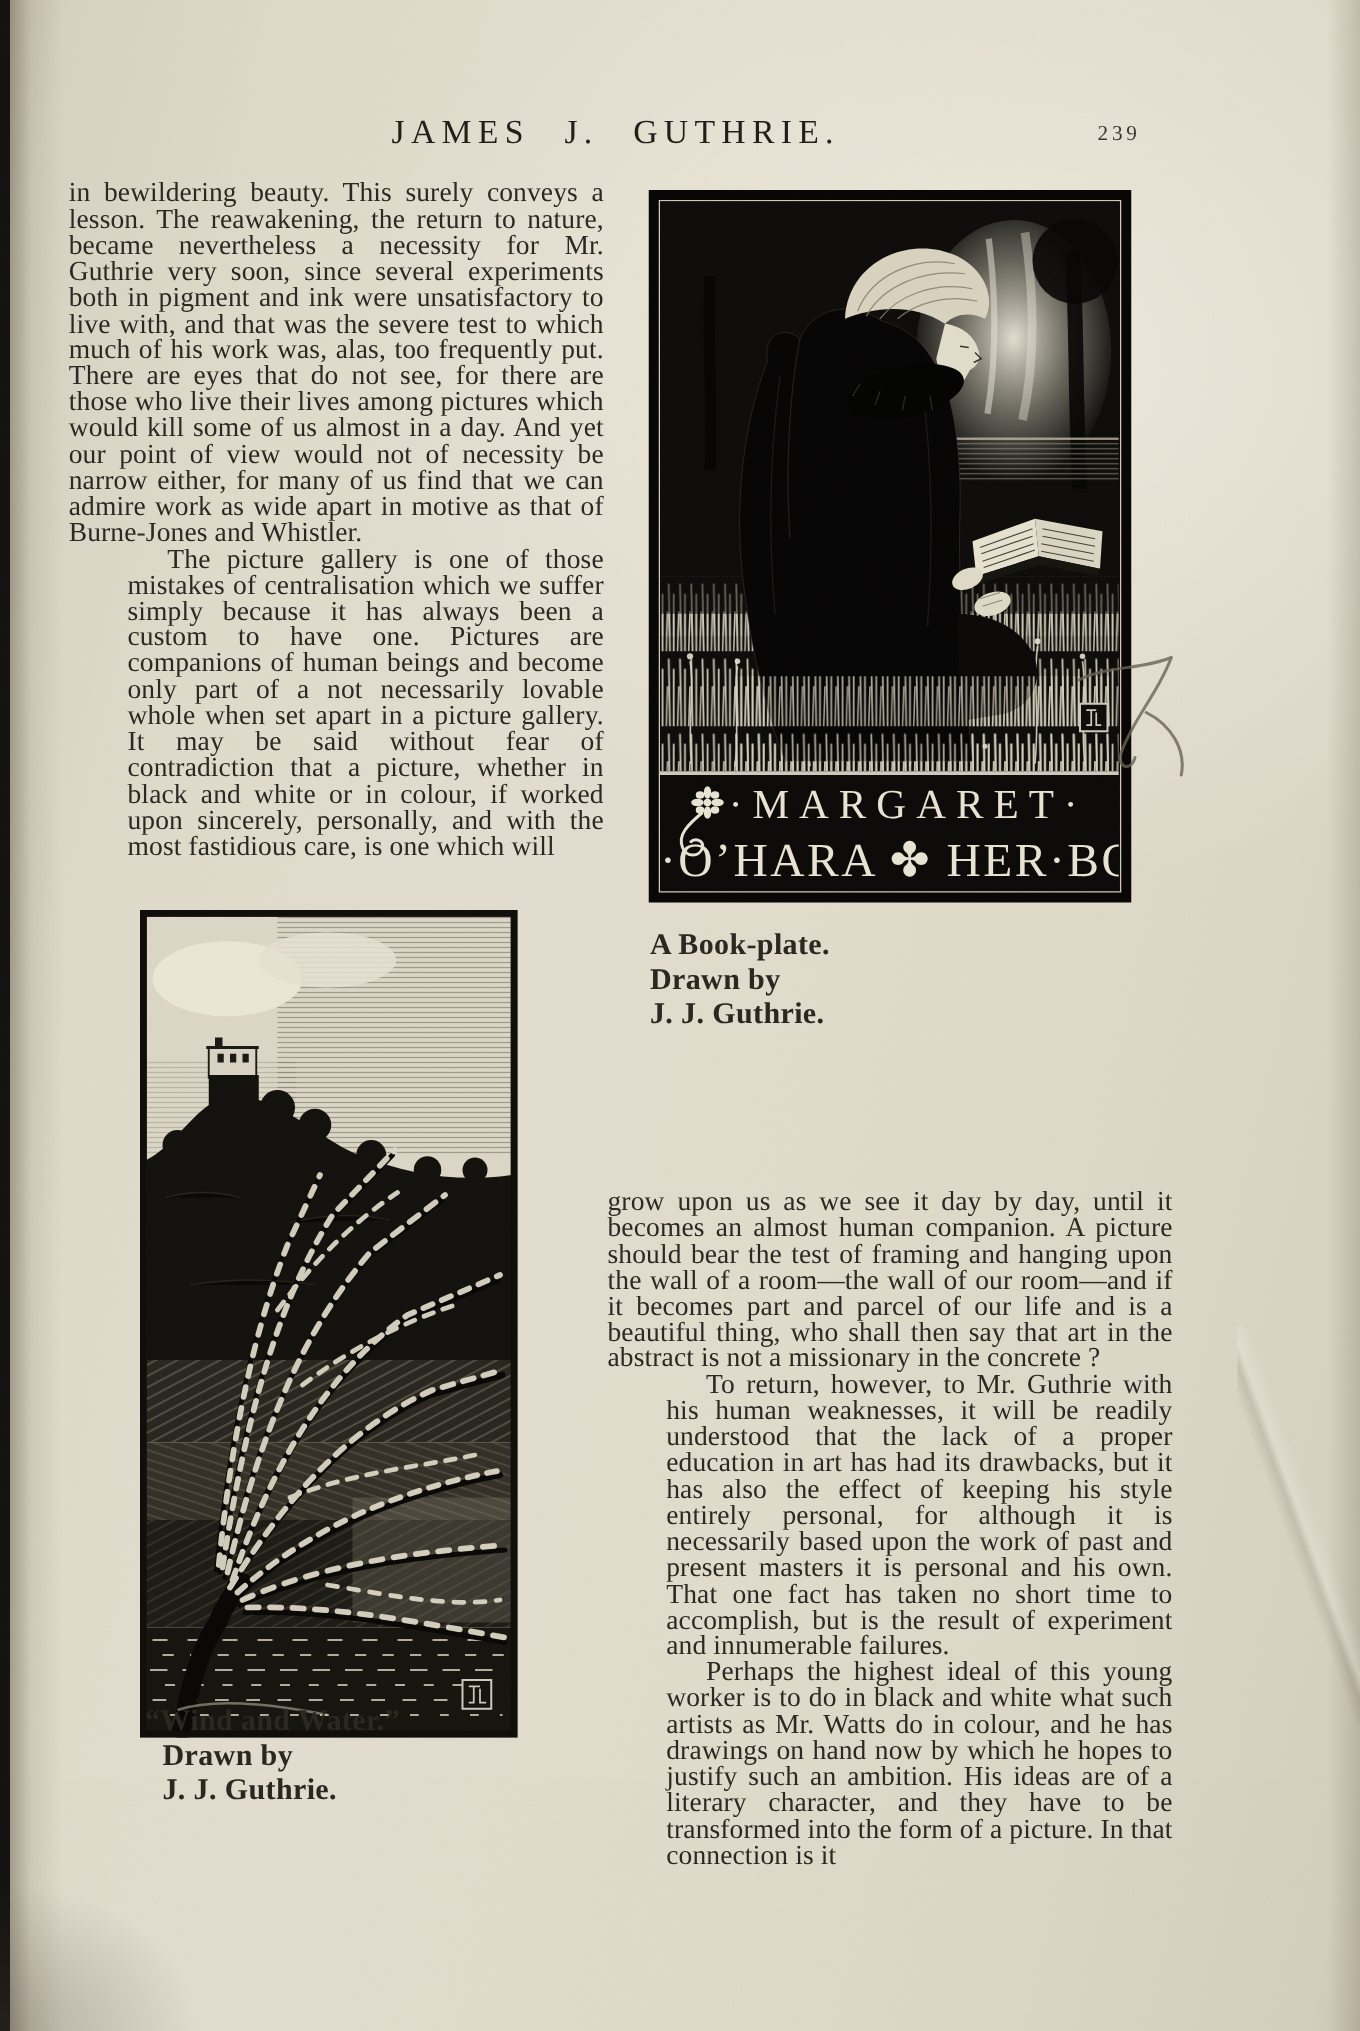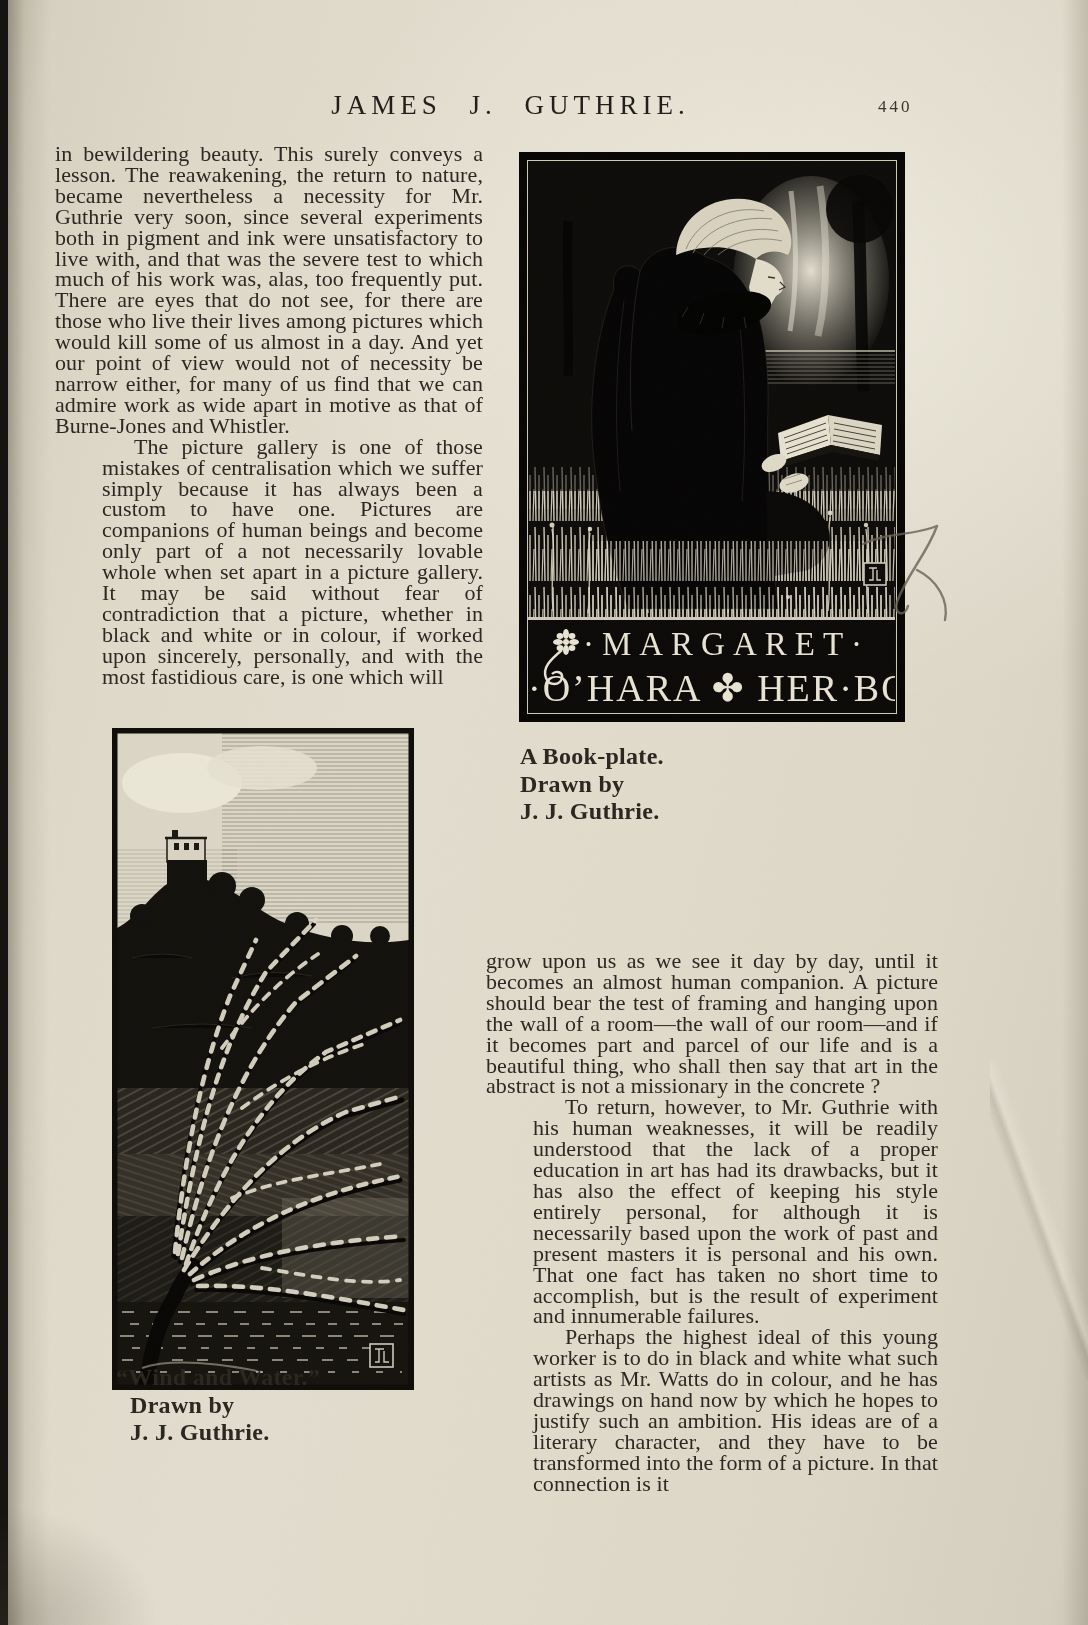--- a/index.html
+++ b/index.html
@@ -15,21 +15,21 @@
     background:linear-gradient(90deg, rgba(90,82,68,.45), rgba(160,152,135,.25) 40%, rgba(160,152,135,0));}
   .edge-right{position:absolute;right:0;top:0;width:26px;height:1625px;
     background:linear-gradient(270deg, rgba(120,112,96,.28), rgba(120,112,96,0));}
   .corner-shadow{position:absolute;left:0;bottom:0;width:160px;height:120px;
     background:radial-gradient(ellipse at 0% 100%, rgba(70,62,50,.30), rgba(70,62,50,0) 70%);}
   .crease{position:absolute;left:990px;top:1060px;width:98px;height:320px;pointer-events:none;
     background:linear-gradient(70deg, rgba(0,0,0,0) 44%, rgba(110,100,85,.18) 49%, rgba(240,236,224,.35) 52%, rgba(0,0,0,0) 58%);}
   .grain{position:absolute;inset:0;opacity:.06;pointer-events:none;}
 
   .title{position:absolute;left:0;top:90px;width:985px;text-align:center;
-    font-size:27px;letter-spacing:5px;word-spacing:16px;color:#211e1a;margin-left:18px;}
+    font-size:27px;letter-spacing:5px;word-spacing:16px;color:#211e1a;}
   .pagenum{position:absolute;left:878px;top:97px;font-size:17px;letter-spacing:3px;color:#3a352e;}
 
   .body-text p{margin:0;text-align:justify;font-size:22px;line-height:20.9px;letter-spacing:.1px;}
   .body-text p.indent{text-indent:1.45em;margin-left:47px;}
   .col-left{position:absolute;left:55px;top:144px;width:428px;}
   .col-right{position:absolute;left:486px;top:951px;width:452px;}
 
   .caption{position:absolute;font-size:24px;line-height:27.5px;font-weight:700;color:#2a2620;letter-spacing:.3px;}
   .caption .c2,.caption .c3{display:block;}
   .cap-bookplate{left:520px;top:743px;}
@@ -59,21 +59,21 @@
 
 <div class="page">
 
   <div class="gutter-black"></div>
   <div class="gutter-shade"></div>
   <div class="edge-right"></div>
   <div class="corner-shadow"></div>
   <div class="crease"></div>
 
   <div class="title">JAMES J. GUTHRIE.</div>
-  <div class="pagenum">440</div>
+  <div class="pagenum">239</div>
 
   <div class="col-left body-text">
     <p>in bewildering beauty.  This surely conveys a lesson.  The reawakening, the return to nature, became nevertheless a necessity for Mr. Guthrie very soon, since several experiments both in pigment and ink were unsatisfactory to live with, and that was the severe test to which much of his work was, alas, too frequently put.  There are eyes that do not see, for there are those who live their lives among pictures which would kill some of us almost in a day.  And yet our point of view would not of necessity be narrow either, for many of us find that we can admire work as wide apart in motive as that of Burne-Jones and Whistler.</p>
     <p class="indent">The picture gallery is one of those mistakes of centralisation which we suffer simply because it has always been a custom to have one. Pictures are companions of human beings and become only part of a not necessarily lovable whole when set apart in a picture gallery.  It may be said without fear of contradiction that a picture, whether in black and white or in colour, if worked upon sincerely, personally, and with the most fastidious care, is one which will</p>
   </div>
 
   <div class="bookplate">
     <div class="bp-inner">
       <svg class="bp-pic" viewBox="0 0 367 456">
         <defs>

